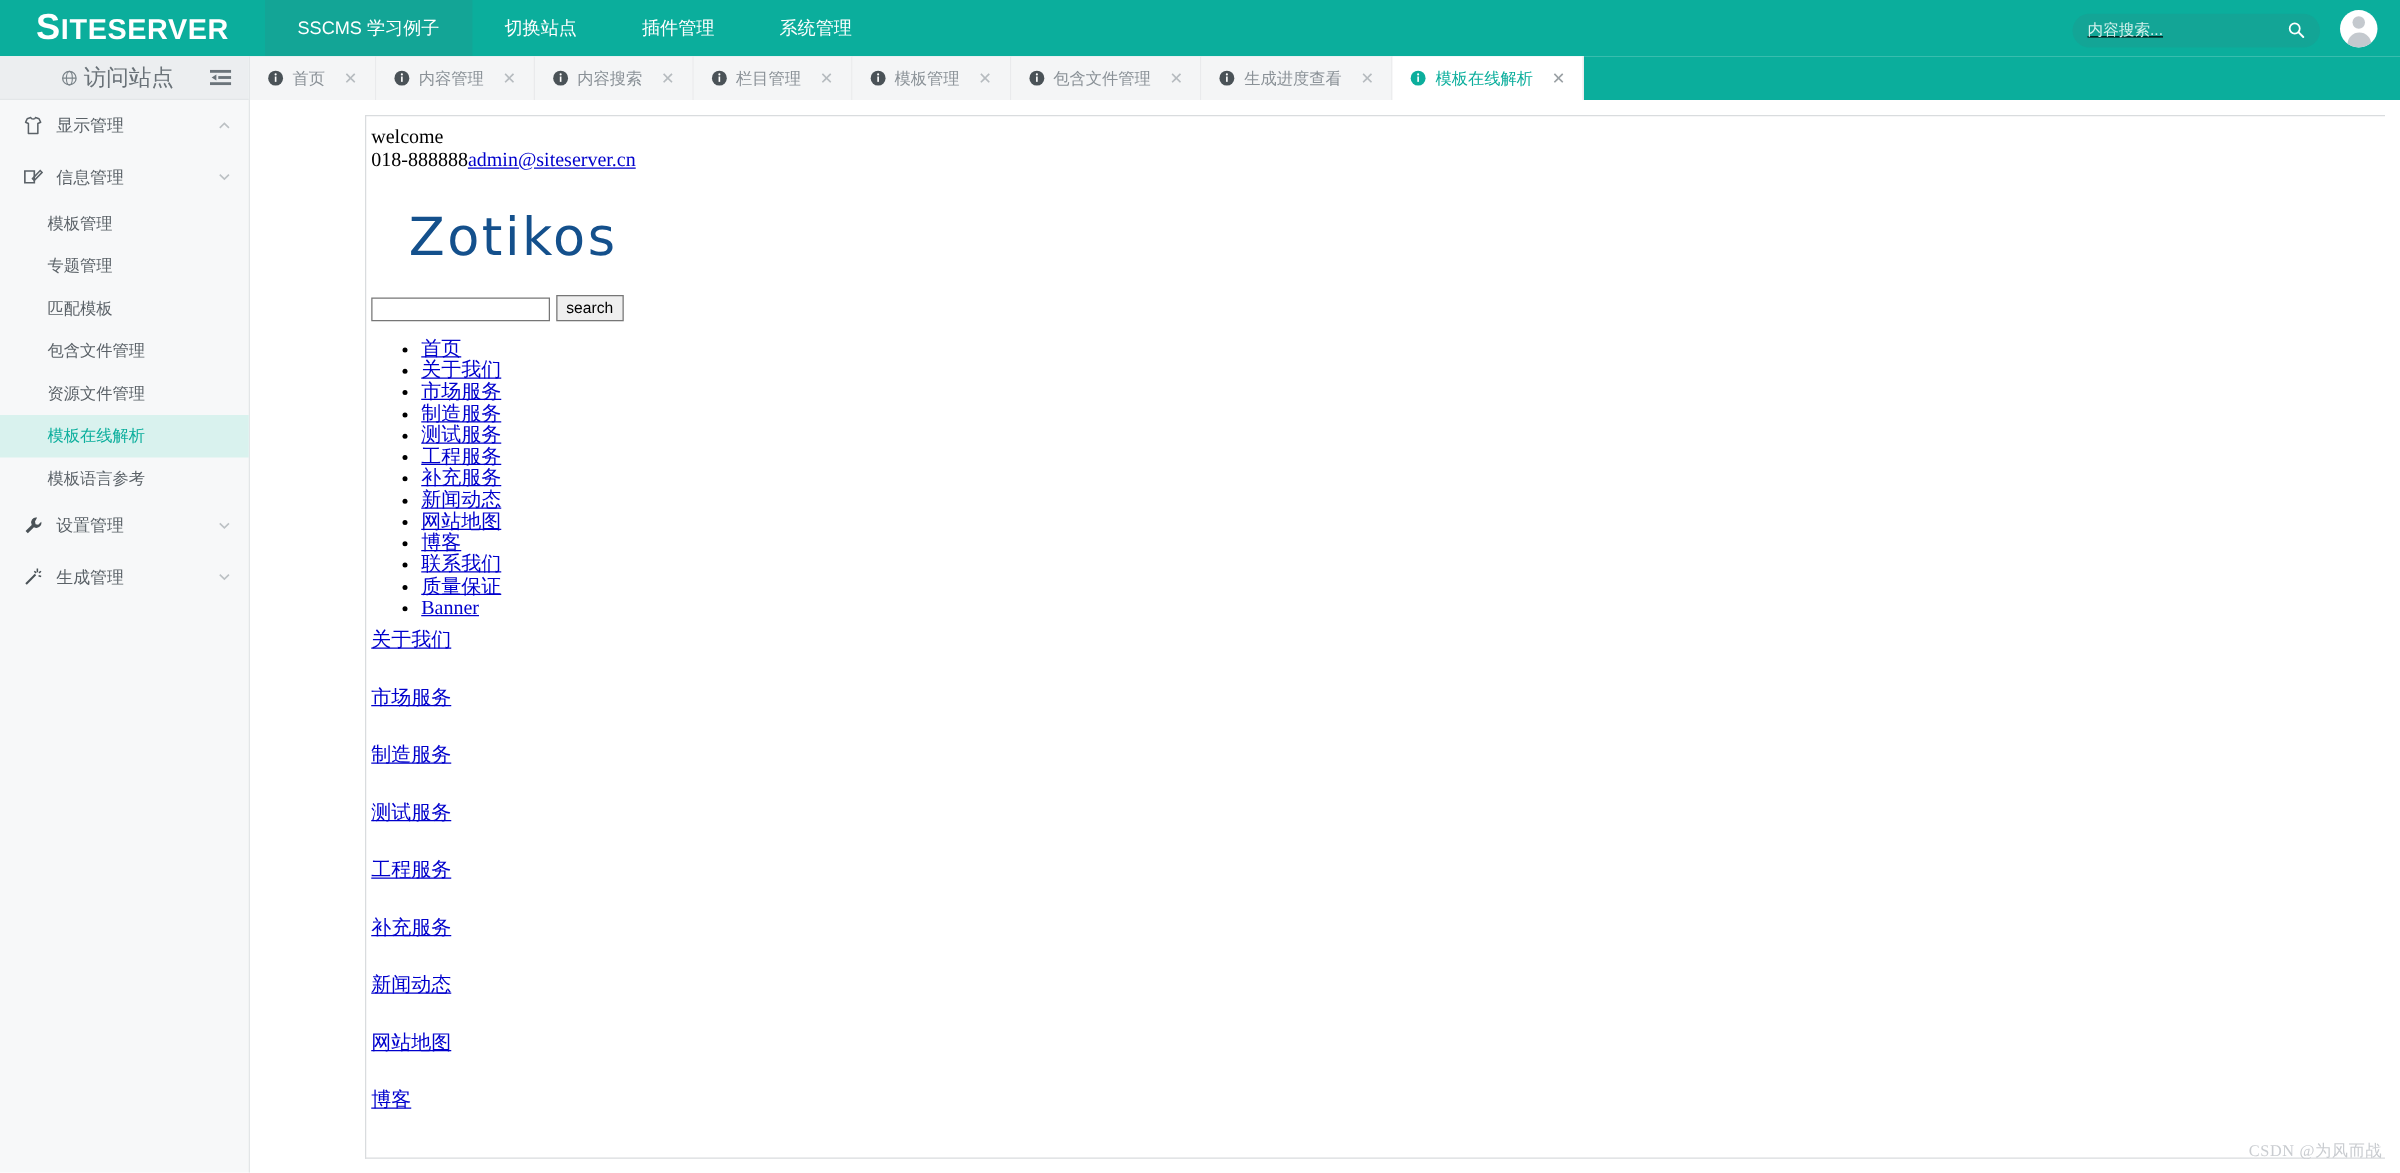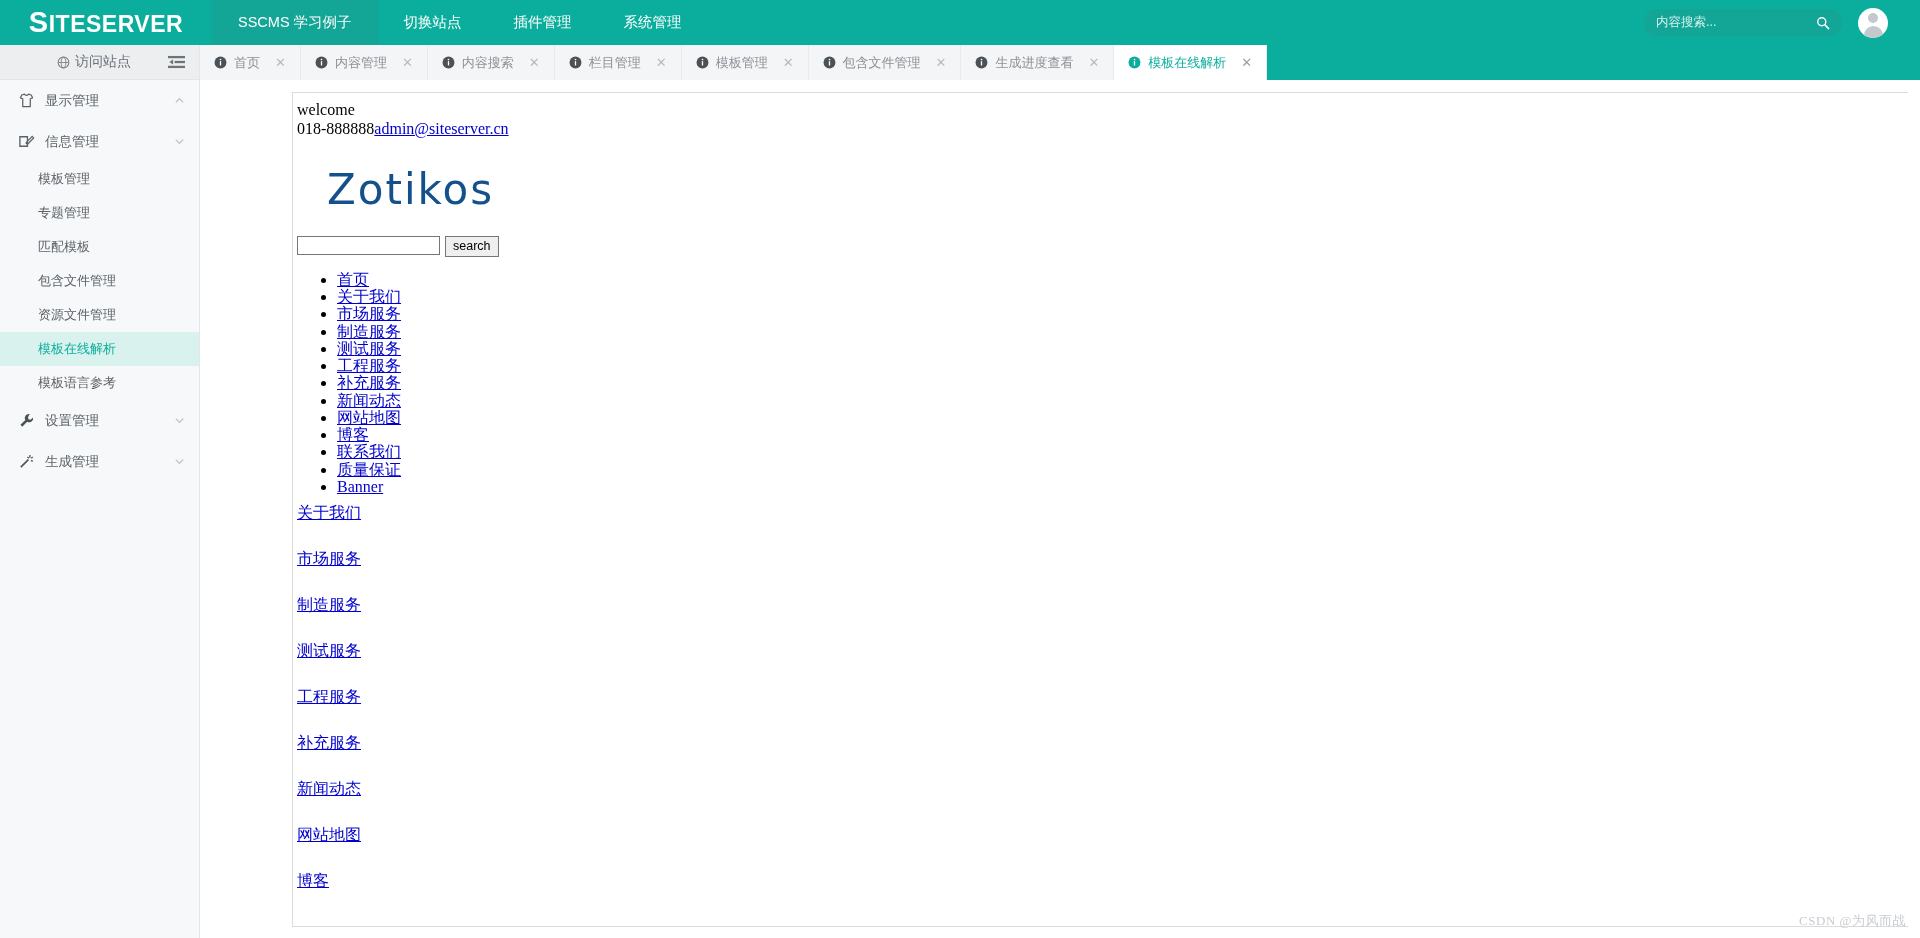--- a/index.html
+++ b/index.html
@@ -42,22 +42,23 @@
     display: flex; align-items: center;
     padding: 16px 26px;
     color: #ffffff;
     font-size: 14.5px;
     cursor: pointer;
     white-space: nowrap;
   }
   .topnav-item.active { background: #13a596; }
   .topbar-right {
     margin-left: auto;
-    display: flex; align-items: center;
-    padding-right: 32px;
+    display: flex; align-items: flex-end;
+    padding-right: 18px;
+    text-decoration: underline;
   }
   .search-pill {
     width: 198px; height: 27px;
     background: #13a596;
     border-radius: 14px;
     display: flex; align-items: center;
     padding: 0 12px;
     margin-right: 16px;
   }
   .search-pill .ph {
@@ -94,21 +95,21 @@
     height: 35px;
     background: #eceef0;
     display: flex; align-items: center;
     padding: 0 14px 0 0;
     border-bottom: 1px solid #e3e6e8;
     position: relative;
   }
   .visit-label {
     flex: 1;
     text-align: right;
-    font-size: 14px;
+    font-size: 18px;
     color: #6a7278;
     display: flex; align-items: center; justify-content: center;
     gap: 5px;
     padding-left: 20px;
   }
   .globe-ico { width: 13px; height: 13px; flex: none; }
   .collapse-ico { width: 17px; height: 14px; flex: none; cursor: pointer; }
 
   .nav-group-head {
     height: 41px;
@@ -215,21 +216,21 @@
   }
   .pv-logo {
     margin: 26px 0 22px 30px;
     font-family: "DejaVu Sans", sans-serif;
     font-size: 42px;
     color: #14508c;
     letter-spacing: 2px;
     font-weight: 500;
   }
   .pv-searchrow {
-    display: flex; align-items: flex-start;
+    display: flex; align-items: flex-end;
     gap: 5px;
     margin: 18px 0 14px 0;
   }
   .pv-input {
     width: 143px; height: 19px;
     border: 1px solid #767676;
     background: #ffffff;
   }
   .pv-btn {
     height: 21px;

